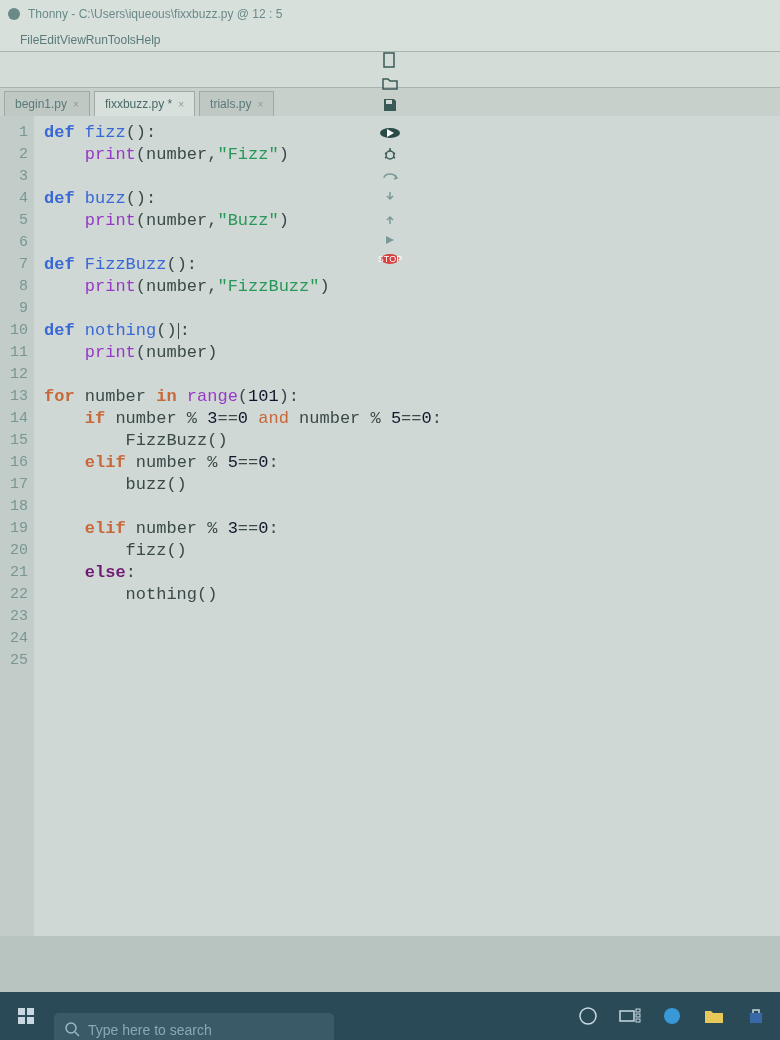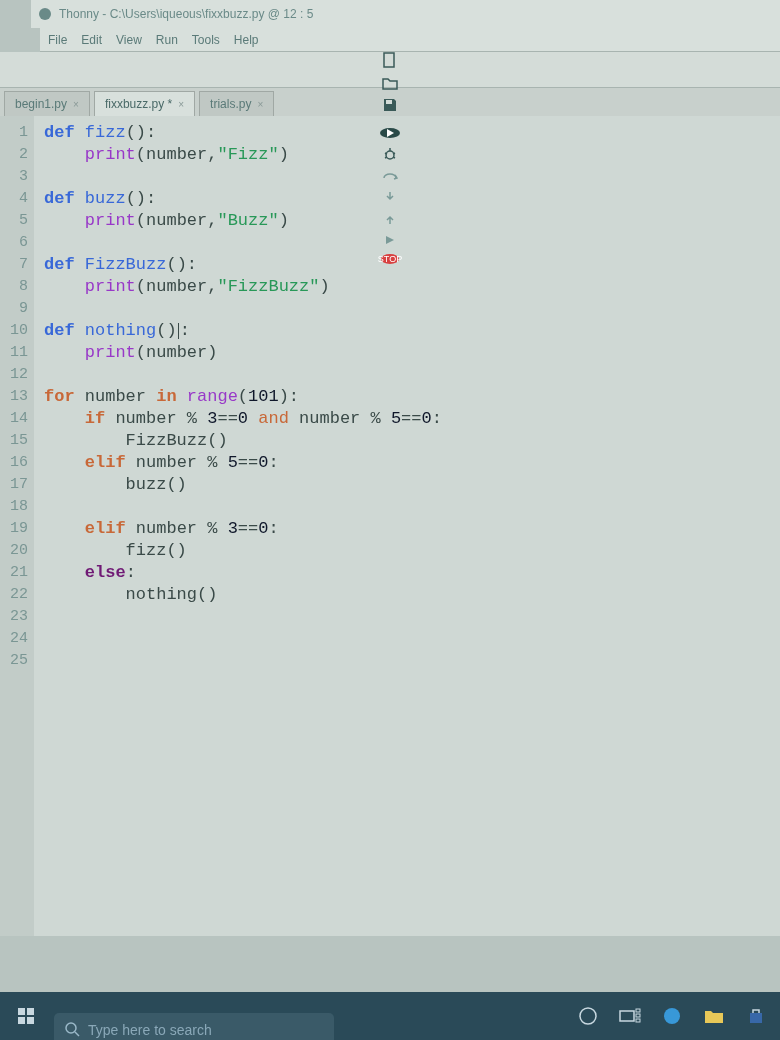--- a/index.html
+++ b/index.html
@@ -11,34 +11,32 @@
   position:relative;
 }
 .title-bar {
   height:28px;
   background:#d8e0dc;
   display:flex; align-items:center;
   padding:0 6px;
   font-size:12px;
   color:#6a8a88;
   font-family:Arial,sans-serif;
-  margin-left:31px;
 }
 .title-bar .icon-slot { width:16px; height:16px; margin-right:6px; display:flex; align-items:center; justify-content:center; }
 .menu-bar {
   height:24px;
   background:#d8e0dc;
   display:flex; align-items:center;
-  padding:0 8px;
+  padding:0 20px;
   font-size:12px;
   font-family:Arial,sans-serif;
   color:#5a7a78;
-  gap:14px;
+  gap:0;
   border-bottom:1px solid #a8b4b0;
-  margin-left:40px;
 }
 .menu-bar span { cursor:default; }
 .toolbar {
   height:36px;
   background:#d4dcd8;
   display:flex; align-items:center;
   padding:0 8px;
   gap:8px;
   border-bottom:1px solid #a8b4b0;
   flex-direction:column;

